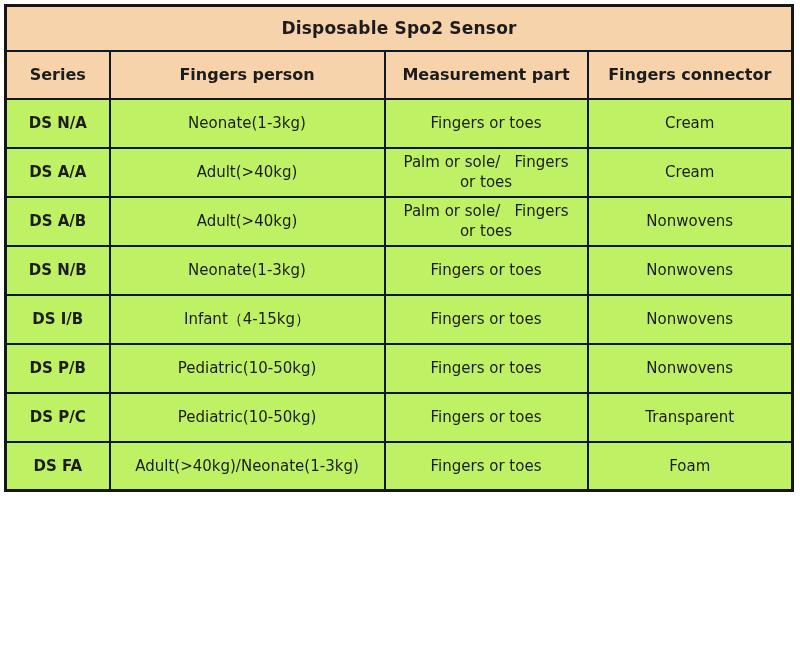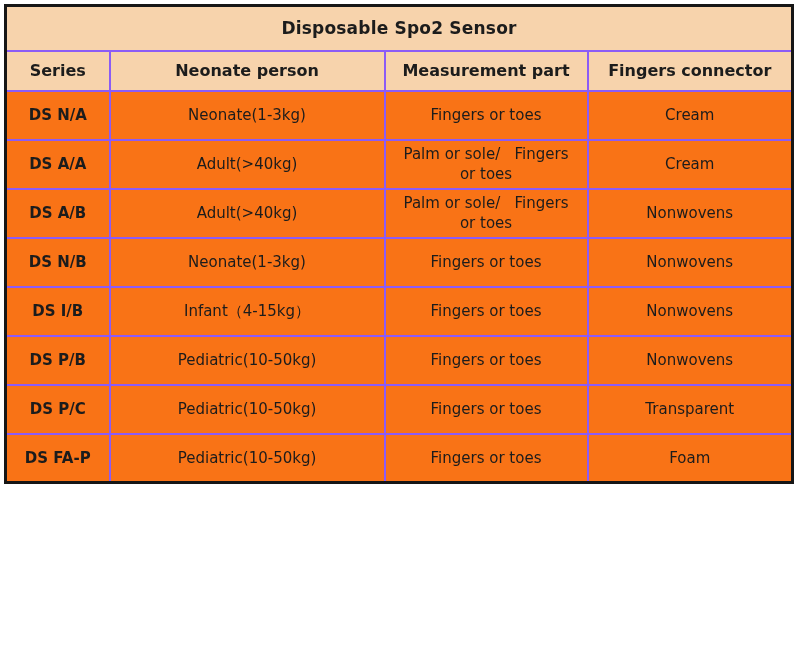--- a/index.html
+++ b/index.html
@@ -15,44 +15,44 @@
     position: absolute;
     left: 4px;
     top: 4px;
     width: 787px;
     border-collapse: collapse;
     table-layout: fixed;
     border: 3px solid #161616;
   }
   table.spo2 th,
   table.spo2 td {
-    border: 2px solid #8b5cf6;
+    border: 2px solid #0f172a;
     text-align: center;
     vertical-align: middle;
     color: #1c1c1c;
     white-space: pre-line;
     padding: 2px 4px;
     overflow: hidden;
   }
   .title-cell {
     height: 45px;
     background: #f7d3ac;
     font-weight: bold;
     font-size: 17px;
     letter-spacing: 0.2px;
   }
   .head-cell {
-    height: 40px;
+    height: 48px;
     background: #f7d3ac;
     font-weight: bold;
     font-size: 16px;
   }
   tbody td {
     height: 49px;
-    background: #f97316;
+    background: #bef264;
     font-size: 15px;
     line-height: 1.35;
   }
   td.series-cell {
     font-weight: bold;
     font-size: 15px;
   }
   col.c-series { width: 104px; }
   col.c-person { width: 275px; }
   col.c-part   { width: 203px; }
@@ -67,21 +67,21 @@
       <col class="c-person">
       <col class="c-part">
       <col class="c-conn">
   </colgroup>
   <thead>
     <tr>
       <th class="title-cell" colspan="4">Disposable Spo2 Sensor</th>
     </tr>
     <tr>
       <th class="head-cell">Series</th>
-      <th class="head-cell">Neonate person</th>
+      <th class="head-cell">Fingers person</th>
       <th class="head-cell">Measurement part</th>
       <th class="head-cell">Fingers connector</th>
     </tr>
   </thead>
   <tbody>
     <tr>
       <td class="series-cell">DS N/A</td>
       <td>Neonate(1-3kg)</td>
       <td>Fingers or toes</td>
       <td>Cream</td>
@@ -118,19 +118,19 @@
       <td>Fingers or toes</td>
       <td>Nonwovens</td>
     </tr>
     <tr>
       <td class="series-cell">DS P/C</td>
       <td>Pediatric(10-50kg)</td>
       <td>Fingers or toes</td>
       <td>Transparent</td>
     </tr>
     <tr>
-      <td class="series-cell">DS FA-P</td>
-      <td>Pediatric(10-50kg)</td>
+      <td class="series-cell">DS FA</td>
+      <td>Adult(&gt;40kg)/Neonate(1-3kg)</td>
       <td>Fingers or toes</td>
       <td>Foam</td>
     </tr>
   </tbody>
 </table>
 
 </body></html>

